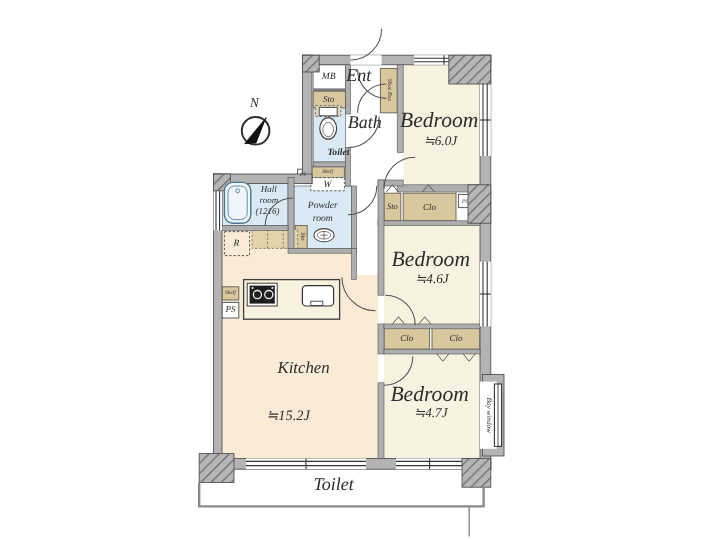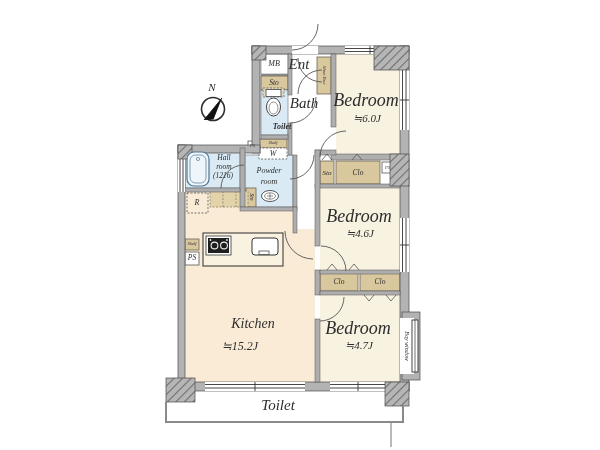--- a/index.html
+++ b/index.html
@@ -243,18 +243,18 @@
 <div class="lbl f75" style="left:339px;top:282px;">Clo</div>
 <div class="lbl f75" style="left:380px;top:282px;">Clo</div>
 
 <div class="lbl f13" style="left:358px;top:328px;">Bedroom</div>
 <div class="lbl f11" style="left:359px;top:345px;">≒4.7J</div>
 <div class="lbl f6 vert" style="left:407px;top:346px;">Bay window</div>
 
 <div class="lbl f45" style="left:192px;top:244px;">Shelf</div>
 <div class="lbl f75" style="left:192px;top:258px;">PS</div>
 
-<div class="lbl f14" style="left:253px;top:324px;">Kitchen</div>
+<div class="lbl f14" style="left:253px;top:308px;">Kitchen</div>
 <div class="lbl f12" style="left:240px;top:346px;">≒15.2J</div>
 
 <div class="lbl f9" style="left:278px;top:405px;">Toilet</div>
 
 </div>
 
 </body></html>

